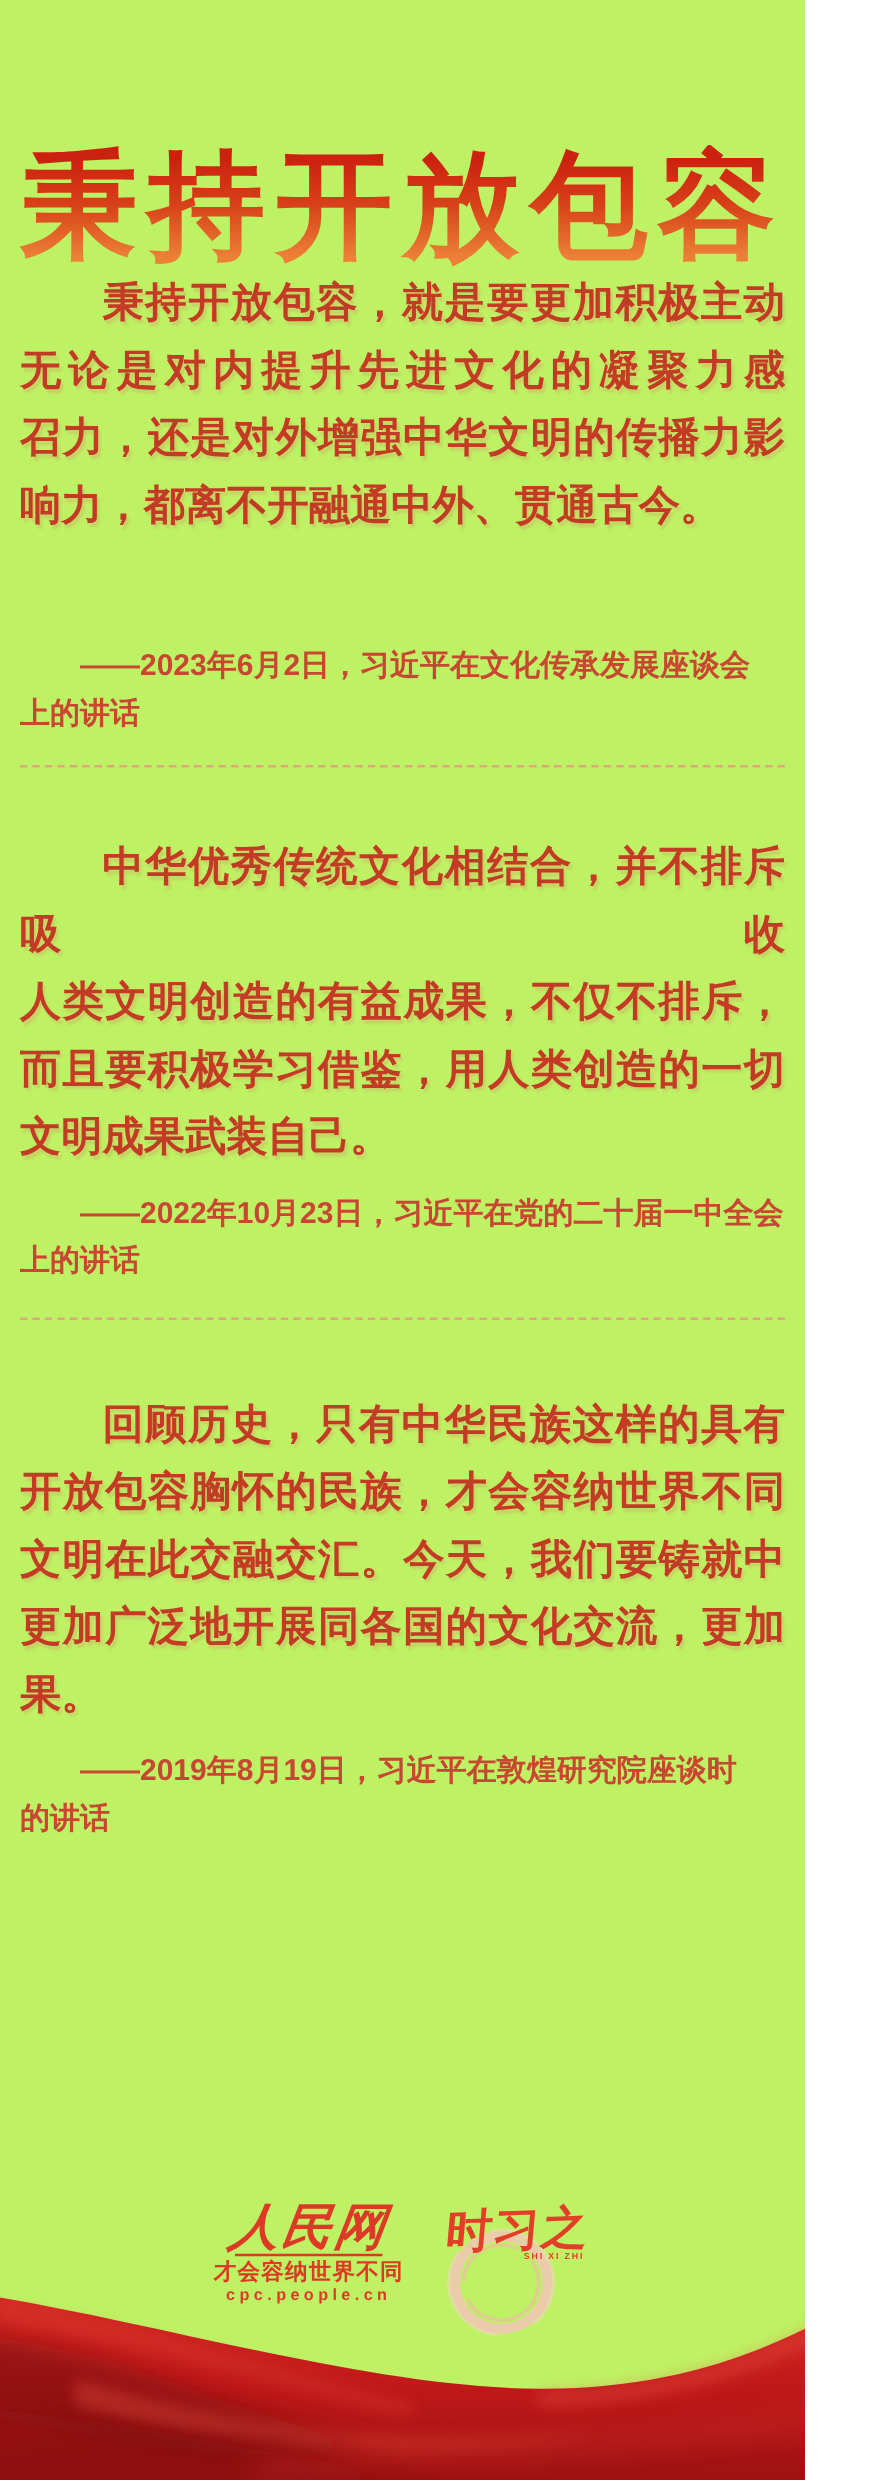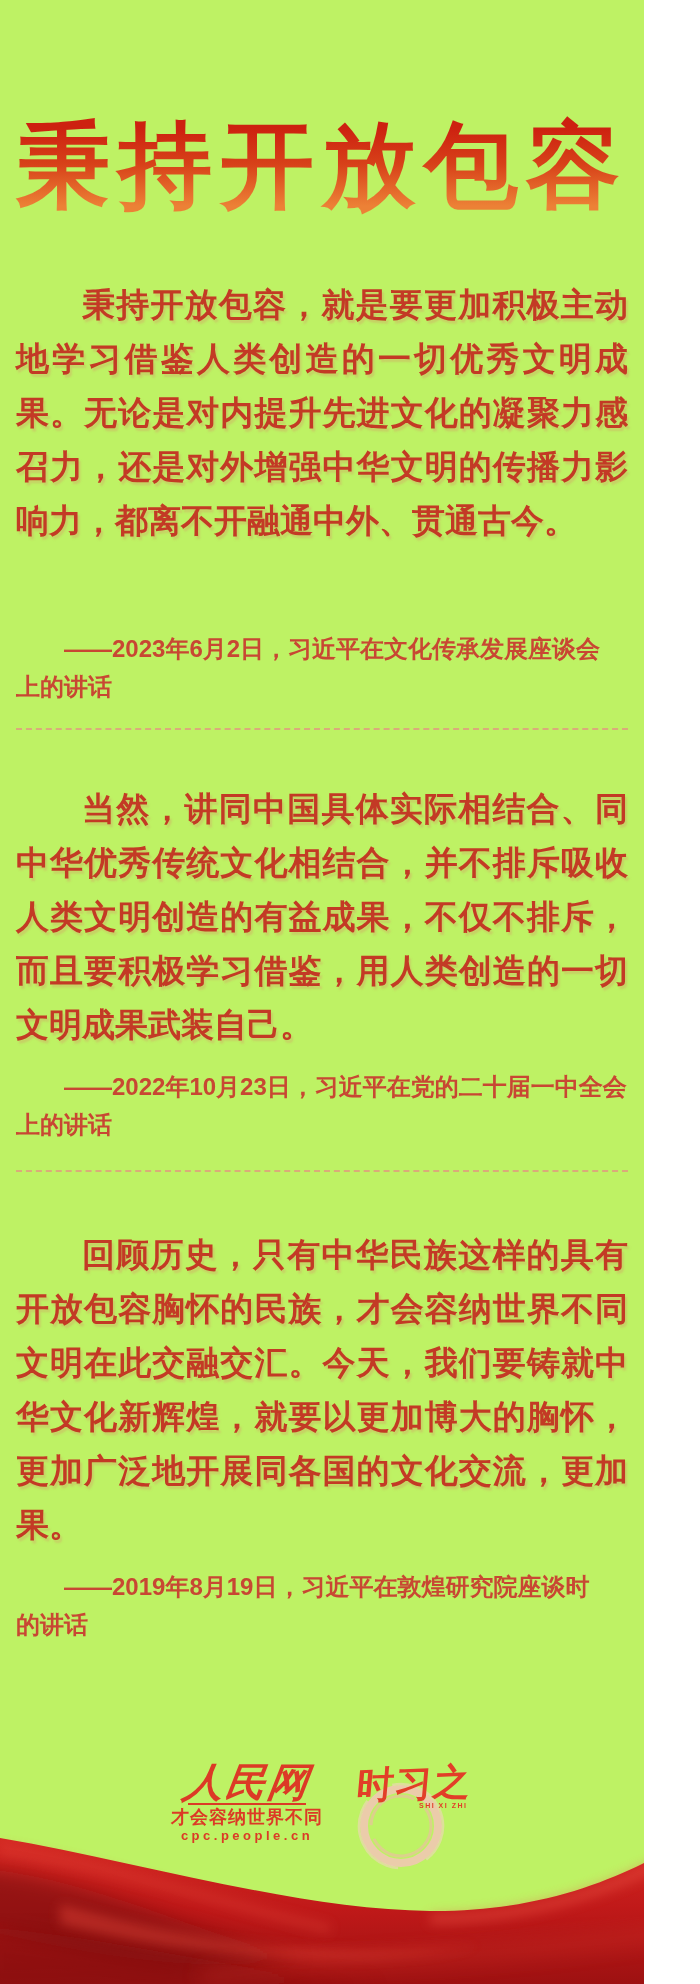--- a/index.html
+++ b/index.html
@@ -26,21 +26,21 @@
 
   .q-para{margin:0;color:#c33a25;font-weight:700;font-size:33px;line-height:54px;
           text-shadow:2px 3px 2px rgba(216,150,104,0.35);}
   .q-line{text-align:justify;text-align-last:justify;}
   .q-line:first-child{text-indent:2em;}
   .q-line:last-child{text-align:left;text-align-last:left;}
 
   .q-attr{color:#c84733;font-weight:700;font-size:24px;line-height:38px;}
   .attr-line:first-child{text-indent:2em;}
 
-  .p1{margin-top:62px;font-family:Liberation Serif, serif;}
+  .p1{font-family:Liberation Serif, serif;}
   .a1{margin-top:82px;}
   .div1{margin-top:22px;}
   .p2{margin-top:52px;}
   .a2{margin-top:16px;}
   .div2{margin-top:26px;}
   .p3{margin-top:56px;}
   .a3{margin-top:16px;}
 
   .divider{width:612px;height:0;border-top:2px dashed #daab7a;margin-left:auto;margin-right:auto;}
 
@@ -69,55 +69,52 @@
 
 <div class="page">
 
   <div class="title">秉持开放包容</div>
 
   <div class="content">
 
     <section>
       <div class="q-para p1">
           <div class="q-line">秉持开放包容，就是要更加积极主动</div>
-          <div class="q-line">地学习借鉴人类创造的一切优秀文明成</div>
-          <div class="q-line">果。无论是对内提升先进文化的凝聚力感</div>
+          <div class="q-line">无论是对内提升先进文化的凝聚力感</div>
           <div class="q-line">召力，还是对外增强中华文明的传播力影</div>
           <div class="q-line">响力，都离不开融通中外、贯通古今。</div>
         </div>
       <div class="q-attr a1">
           <div class="attr-line">——2023年6月2日，习近平在文化传承发展座谈会</div>
           <div class="attr-line">上的讲话</div>
         </div>
     </section>
 
     <div class="divider div1"></div>
 
     <section>
       <div class="q-para p2">
-          <div class="q-line">当然，讲同中国具体实际相结合、同</div>
           <div class="q-line">中华优秀传统文化相结合，并不排斥吸收</div>
           <div class="q-line">人类文明创造的有益成果，不仅不排斥，</div>
           <div class="q-line">而且要积极学习借鉴，用人类创造的一切</div>
           <div class="q-line">文明成果武装自己。</div>
         </div>
       <div class="q-attr a2">
           <div class="attr-line">——2022年10月23日，习近平在党的二十届一中全会</div>
           <div class="attr-line">上的讲话</div>
         </div>
     </section>
 
     <div class="divider div2"></div>
 
     <section>
       <div class="q-para p3">
           <div class="q-line">回顾历史，只有中华民族这样的具有</div>
           <div class="q-line">开放包容胸怀的民族，才会容纳世界不同</div>
           <div class="q-line">文明在此交融交汇。今天，我们要铸就中</div>
-          <div class="q-line">华文化新辉煌，就要以更加博大的胸怀，</div>
           <div class="q-line">更加广泛地开展同各国的文化交流，更加</div>
           <div class="q-line">果。</div>
         </div>
       <div class="q-attr a3">
           <div class="attr-line">——2019年8月19日，习近平在敦煌研究院座谈时</div>
           <div class="attr-line">的讲话</div>
         </div>
     </section>
 
   </div>

